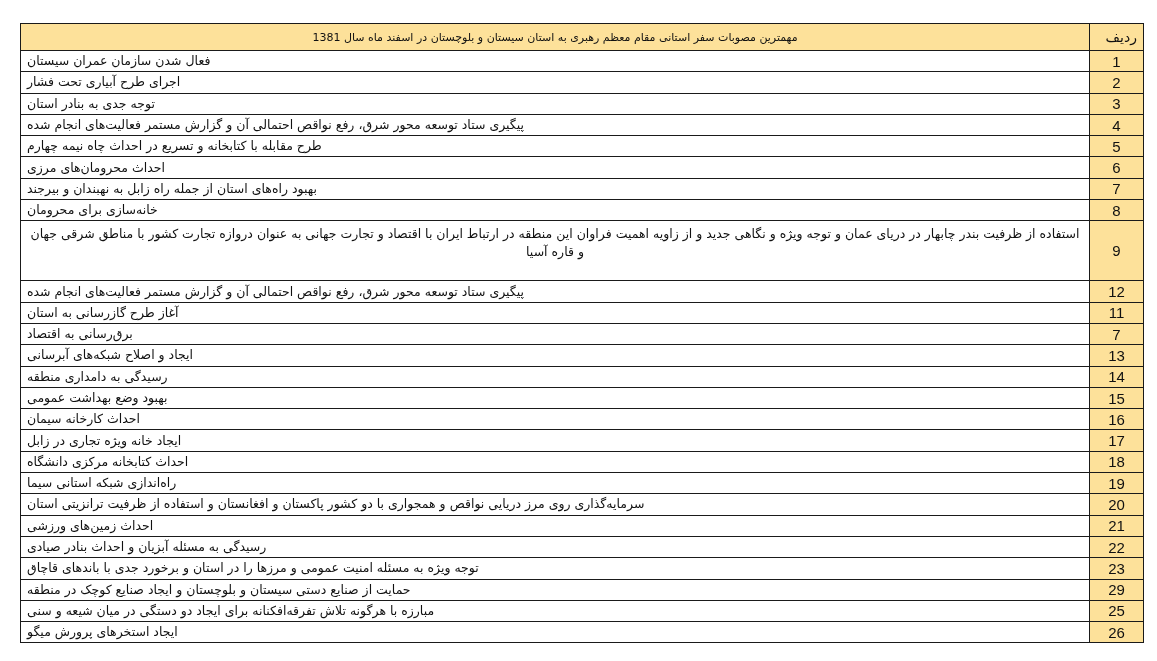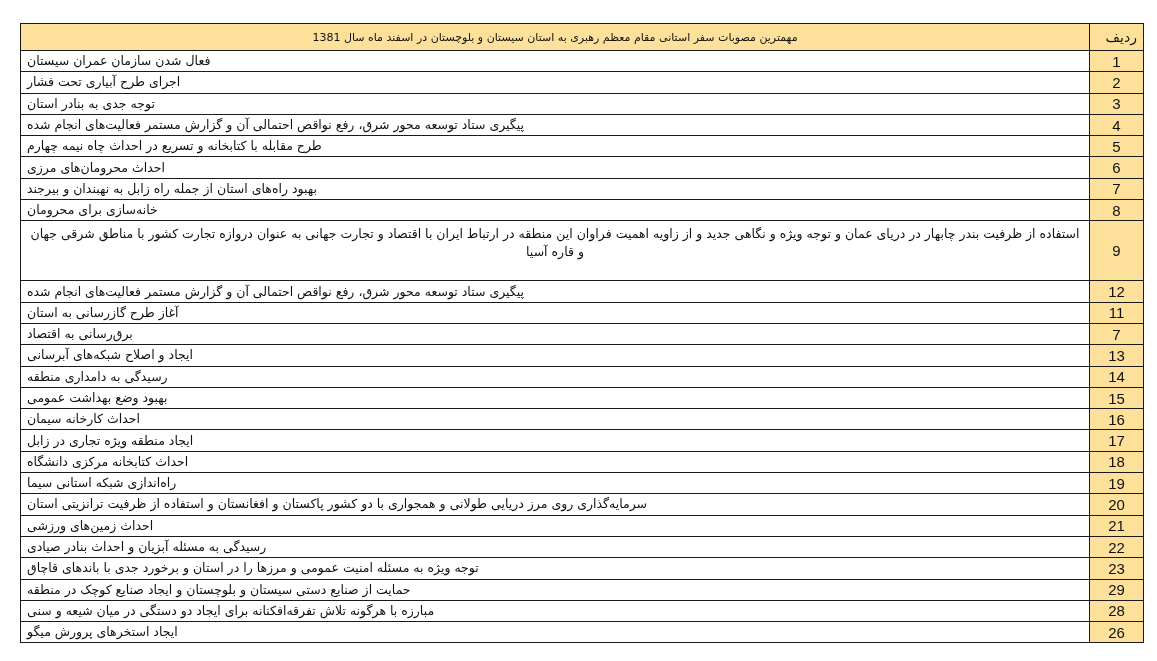--- a/index.html
+++ b/index.html
@@ -88,52 +88,52 @@
         <tr>
           <td class="num">15</td>
           <td class="txt">بهبود وضع بهداشت عمومی</td>
         </tr>
         <tr>
           <td class="num">16</td>
           <td class="txt">احداث کارخانه سیمان</td>
         </tr>
         <tr>
           <td class="num">17</td>
-          <td class="txt">ایجاد منطقه ویژه تجاری در زابل</td>
+          <td class="txt">ایجاد خانه ویژه تجاری در زابل</td>
         </tr>
         <tr>
           <td class="num">18</td>
           <td class="txt">احداث کتابخانه مرکزی دانشگاه</td>
         </tr>
         <tr>
           <td class="num">19</td>
           <td class="txt">راه‌اندازی شبکه استانی سیما</td>
         </tr>
         <tr>
           <td class="num">20</td>
-          <td class="txt">سرمایه‌گذاری روی مرز دریایی طولانی و همجواری با دو کشور پاکستان و افغانستان و استفاده از ظرفیت ترانزیتی استان</td>
+          <td class="txt">سرمایه‌گذاری روی مرز دریایی نواقص و همجواری با دو کشور پاکستان و افغانستان و استفاده از ظرفیت ترانزیتی استان</td>
         </tr>
         <tr>
           <td class="num">21</td>
           <td class="txt">احداث زمین‌های ورزشی</td>
         </tr>
         <tr>
           <td class="num">22</td>
           <td class="txt">رسیدگی به مسئله آبزیان و احداث بنادر صیادی</td>
         </tr>
         <tr>
           <td class="num">23</td>
           <td class="txt">توجه ویژه به مسئله امنیت عمومی و مرزها را در استان و برخورد جدی با باندهای قاچاق</td>
         </tr>
         <tr>
           <td class="num">29</td>
           <td class="txt">حمایت از صنایع دستی سیستان و بلوچستان و ایجاد صنایع کوچک در منطقه</td>
         </tr>
         <tr>
-          <td class="num">28</td>
+          <td class="num">25</td>
           <td class="txt">مبارزه با هرگونه تلاش تفرقه‌افکنانه برای ایجاد دو دستگی در میان شیعه و سنی</td>
         </tr>
         <tr>
           <td class="num">26</td>
           <td class="txt">ایجاد استخرهای پرورش میگو</td>
         </tr>
       </tbody>
   </table>
 </div>
 

